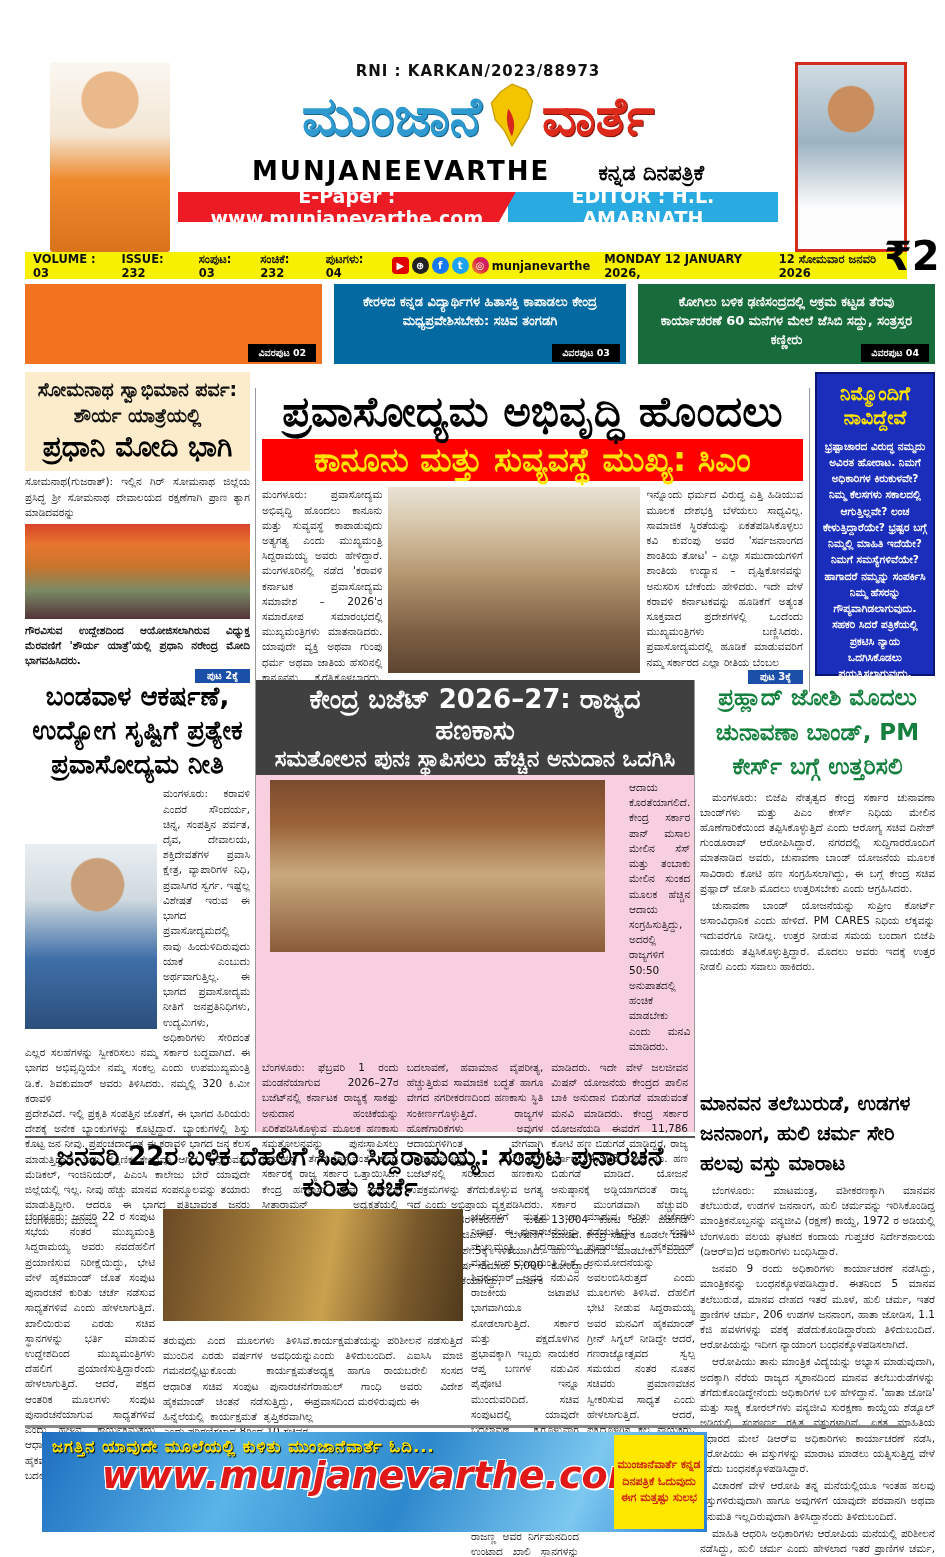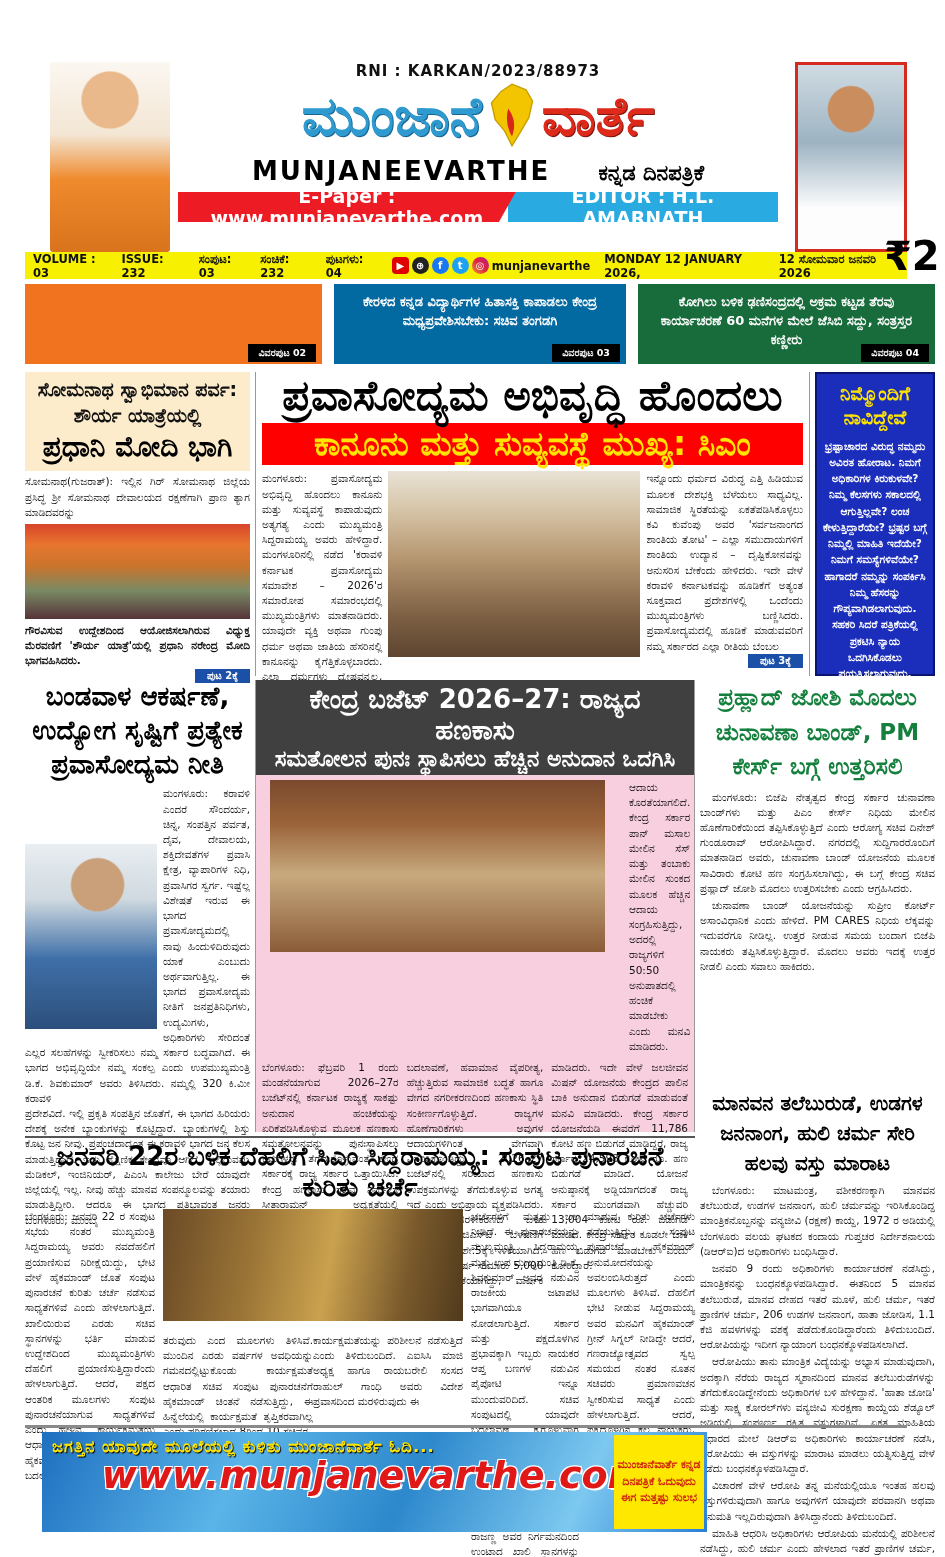--- a/index.html
+++ b/index.html
@@ -38,21 +38,21 @@
 
 .kn{font-size:10.5px;line-height:1.45;text-align:justify;color:#111}
 .tag-blue{background:#1b4fa8;color:#fff;font-size:10px;font-weight:bold;padding:1px 12px;float:right}
 
 .som{left:25px;top:372px;width:225px;height:304px}
 .som-head{background:#fceccb;text-align:center;padding:5px 2px 7px}
 .som-kicker{font-size:19px;font-weight:bold;line-height:1.35;color:#111}
 .som-headline{font-size:28px;font-weight:bold;color:#000;margin-top:2px}
 .som-photo{width:100%;height:95px;margin:4px 0;
  background:linear-gradient(180deg,#d8452a 0%,#e8762f 22%,#c8742c 45%,#7a8a64 70%,#55343a 100%)}
-.cmmain{left:255px;top:372px;width:555px;height:304px;border-left:1px solid #999;border-right:1px solid #999;padding:0 6px}
+.cmmain{left:255px;top:388px;width:555px;height:304px;border-left:1px solid #999;border-right:1px solid #999;padding:0 6px}
 .cm-headline{font-size:42px;font-weight:bold;text-align:center;color:#000;line-height:1.15}
 .cm-band{background:#ff0000;color:#ffe400;font-size:33px;font-weight:bold;text-align:center;padding:1px 12px;margin-top:3px}
 .cm-body{display:flex;gap:6px;margin-top:6px}
 .cm-photo{width:252px;height:186px;flex:0 0 252px;
  background:linear-gradient(180deg,#e9e2d6 0%,#d9c9ae 18%,#b89a74 45%,#7d5f43 78%,#5d4531 100%)}
 .adbox{left:815px;top:372px;width:120px;height:304px;background:#1b2dbb;border:2px solid #0a1570;color:#fff;text-align:center;padding:8px 5px;display:flex;flex-direction:column}
 .ad-title{color:#ffe400;font-size:19px;font-weight:bold;line-height:1.25}
 .ad-body{font-size:10.5px;line-height:1.55;margin-top:8px;font-weight:bold}
 .ad-phone{font-size:12px;font-weight:bold;margin-top:4px}
 
@@ -64,21 +64,21 @@
 .budget{left:255px;top:680px;width:440px;height:452px;background:#f8cfdf;border-left:1px solid #999;border-right:1px solid #999}
 .budget-head{background:#404040;color:#fff;text-align:center;font-weight:bold;padding:4px 14px}
 .budget-h1{font-size:26px}.budget-h2{font-size:22px}
 .budget-top{display:flex;gap:24px;padding:5px 14px 0}
 .budget-photo{flex:0 0 335px;height:172px;
  background:linear-gradient(180deg,#7b4a2e 0%,#9a6238 25%,#c8a97e 55%,#8a5c38 100%)}
 .budget-cols{display:flex;gap:8px;padding:6px 6px 0}
 .joshi{left:700px;top:680px;width:235px;height:406px}
 .joshi-headline{font-size:23px;font-weight:bold;text-align:center;line-height:1.5;color:#15803d}
 .skull{left:700px;top:1088px;width:235px;height:410px}
-.skull-headline{font-size:20px;font-weight:bold;text-align:center;line-height:1.5;color:#000}
+.skull-headline{font-size:20px;font-weight:bold;line-height:1.5;color:#000}
 .kn p{text-indent:12px;margin-bottom:2px}
 
 .delhi{left:25px;top:1136px;width:670px;height:288px;border-top:2px solid #555;padding-top:3px}
 .delhi-headline{font-size:26px;font-weight:bold;text-align:center;color:#000}
 .delhi-row{display:flex;gap:8px;margin-top:6px}
 .delhi-photo{width:100%;height:112px;
  background:linear-gradient(100deg,#6b4a26 0%,#9a7436 30%,#caa14e 55%,#7a5a2c 80%,#503a1c 100%)}
 .delhi-sub{display:flex;margin-top:12px}
 
 .hr-thick{left:25px;top:1425px;width:882px;height:3px;background:#8a8a8a}

